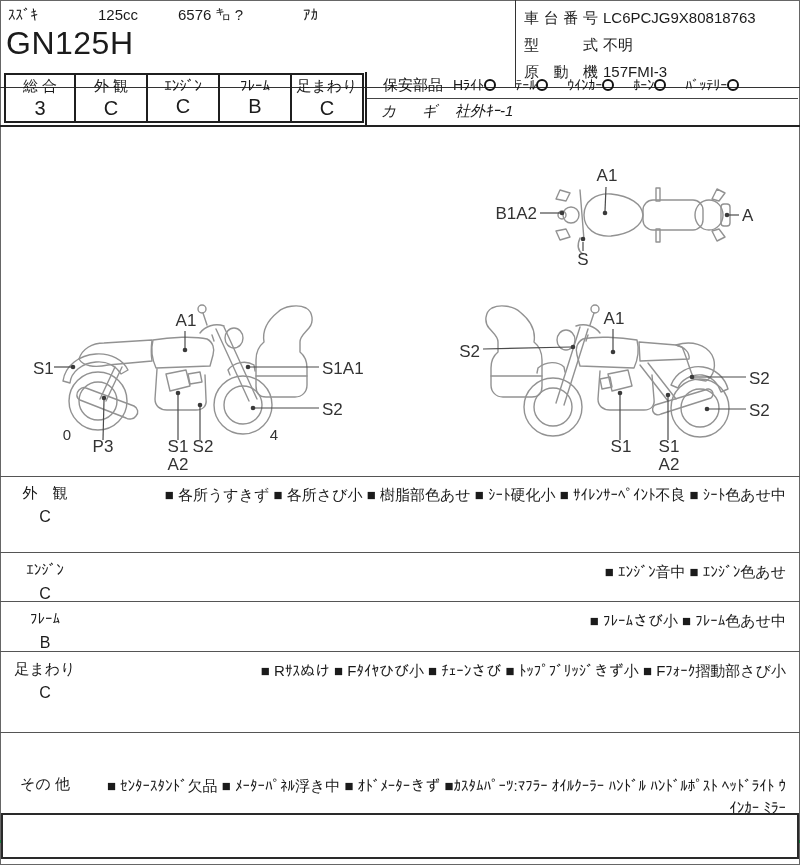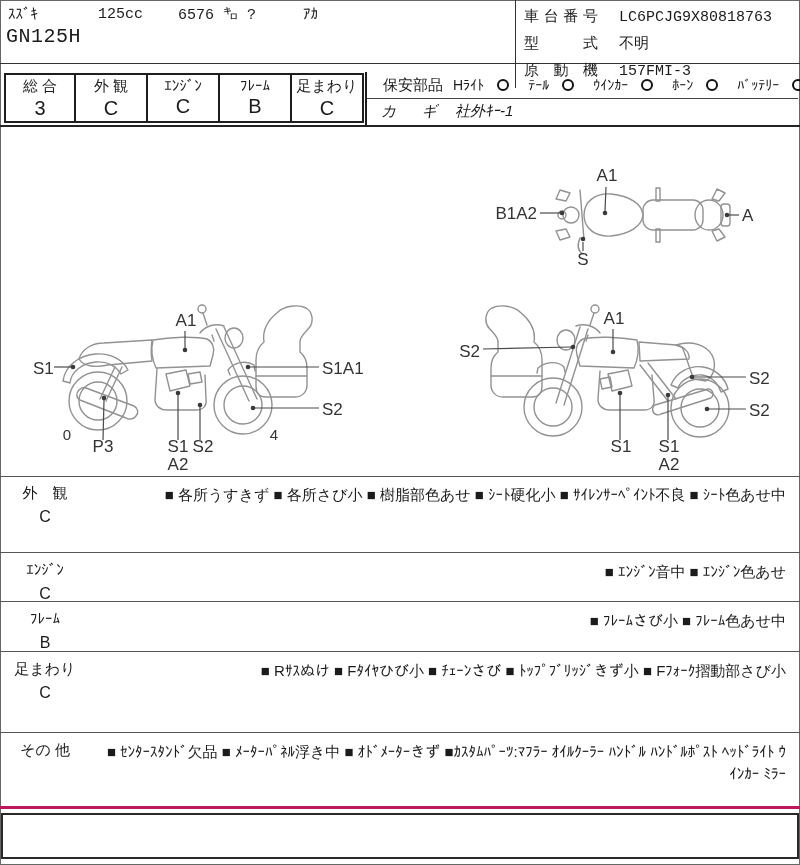--- a/index.html
+++ b/index.html
@@ -5,63 +5,63 @@
   html,body { margin:0; padding:0; }
   body {
     width:800px; height:865px; position:relative; background:#fff;
     font-family:"Liberation Sans","DejaVu Sans",sans-serif; color:#1b1b1b;
     overflow:hidden;
   }
   .abs { position:absolute; }
   .frame { position:absolute; inset:0; border:1px solid #666; pointer-events:none; }
 
   
-  .header { position:absolute; top:0; left:0; right:0; height:64px; border-bottom:1px solid #333; box-sizing:border-box;font-family:Liberation Mono, monospace; }
+  .header { position:absolute; top:0; left:0; right:0; height:88px; border-bottom:1px solid #333; box-sizing:border-box; }
   .h-small { font-size:15px; white-space:nowrap; }
-  .h-model { font-size:20px; letter-spacing:0.5px; }
+  .h-model { font-size:32px; letter-spacing:0.5px; }
   .h-divider { position:absolute; left:515px; top:0; height:88px; border-left:1px solid #333; }
   .h-right { position:absolute; left:524px; top:4px; }
   .h-row { height:27px; line-height:27px; font-size:15px; white-space:nowrap; }
   .h-rlabel { display:inline-block; width:74px; text-align:justify; text-align-last:justify; }
-  .h-rvalue { margin-left:21px; }
+  .h-rvalue { margin-left:5px; }
 
   
   .graderow { position:absolute; top:72px; left:0; right:0; height:55px; box-sizing:border-box; border-bottom:2px solid #222; }
   .grades { position:absolute; left:4px; top:1px; display:flex; }
   .gcell { width:72px; height:50px; box-sizing:border-box; border:2px solid #1f1f1f; text-align:center; }
   .gcell + .gcell { border-left:none; }
   .glabel { font-size:15px; margin-top:2px; white-space:nowrap; }
   .gvalue { font-size:20px; margin-top:1px; }
 
   .safety { position:absolute; left:365px; top:0; right:2px; height:53px; border-left:2px solid #1f1f1f; box-sizing:border-box; }
   .saf-row1 { height:27px; box-sizing:border-box; border-bottom:1px solid #444; display:flex; align-items:center; padding-left:16px; }
   .saf-label { font-size:15px; margin-right:10px; white-space:nowrap; }
   .saf-items { display:flex; align-items:center; gap:19px; }
-  .saf-item { display:flex; align-items:center; gap:13px; font-size:14px; white-space:nowrap; }
+  .saf-item { display:flex; align-items:center; gap:0; font-size:14px; white-space:nowrap; }
   .circle { width:12px; height:12px; border:2px solid #111; border-radius:50%; box-sizing:border-box; display:inline-block; }
   .saf-row2 { height:25px; display:flex; align-items:center; font-size:15px;font-style:italic; }
   .key-label { display:inline-block; width:56px; margin-left:14px; text-align:justify; text-align-last:justify; }
   .key-value { margin-left:18px; }
 
   
   .diagram { position:absolute; top:143px; left:0; width:800px; height:333px; border-bottom:1px solid #555; box-sizing:content-box; }
   .outline { fill:none; stroke:#929292; stroke-width:1.4; stroke-linejoin:round; stroke-linecap:round; }
   .leader { stroke:#4a4a4a; stroke-width:1.2; fill:none; }
   .dot { fill:#3a3a3a; stroke:none; }
   text.dlabel { font-family:"Liberation Sans","DejaVu Sans",sans-serif; font-size:17px; fill:#333; }
   text.dnum { font-family:"Liberation Sans","DejaVu Sans",sans-serif; font-size:15px; fill:#333; }
 
   
   .sections { position:absolute; top:476px; left:0; right:0; }
   .secrow { position:relative; box-sizing:border-box; border-bottom:1px solid #555; }
   .secrow.r0 { height:77px; }
   .secrow.r1 { height:49px; }
   .secrow.r2 { height:50px; }
   .secrow.r3 { height:81px; }
-  .secrow.r4 { height:76px; border-bottom:3px solid #be185d; }
+  .secrow.r4 { height:76px; border-bottom:3px solid #15803d;margin-top:34px; }
   .sec-label { position:absolute; left:14px; top:8px; width:62px; text-align:center; font-size:15px; white-space:nowrap; }
   .sec-grade { position:absolute; left:14px; top:32px; width:62px; text-align:center; font-size:16px; }
   .sec-notes { position:absolute; left:105px; right:14px; top:8px; font-size:15px; line-height:22px;text-align:right; }
 
   .emptybox { position:absolute; left:1px; right:1px; top:813px; height:46px; border:2px solid #2a2a2a; box-sizing:border-box; background:#fff; }
 </style>
 </head>
 <body>
 
 <div class="frame"></div>

